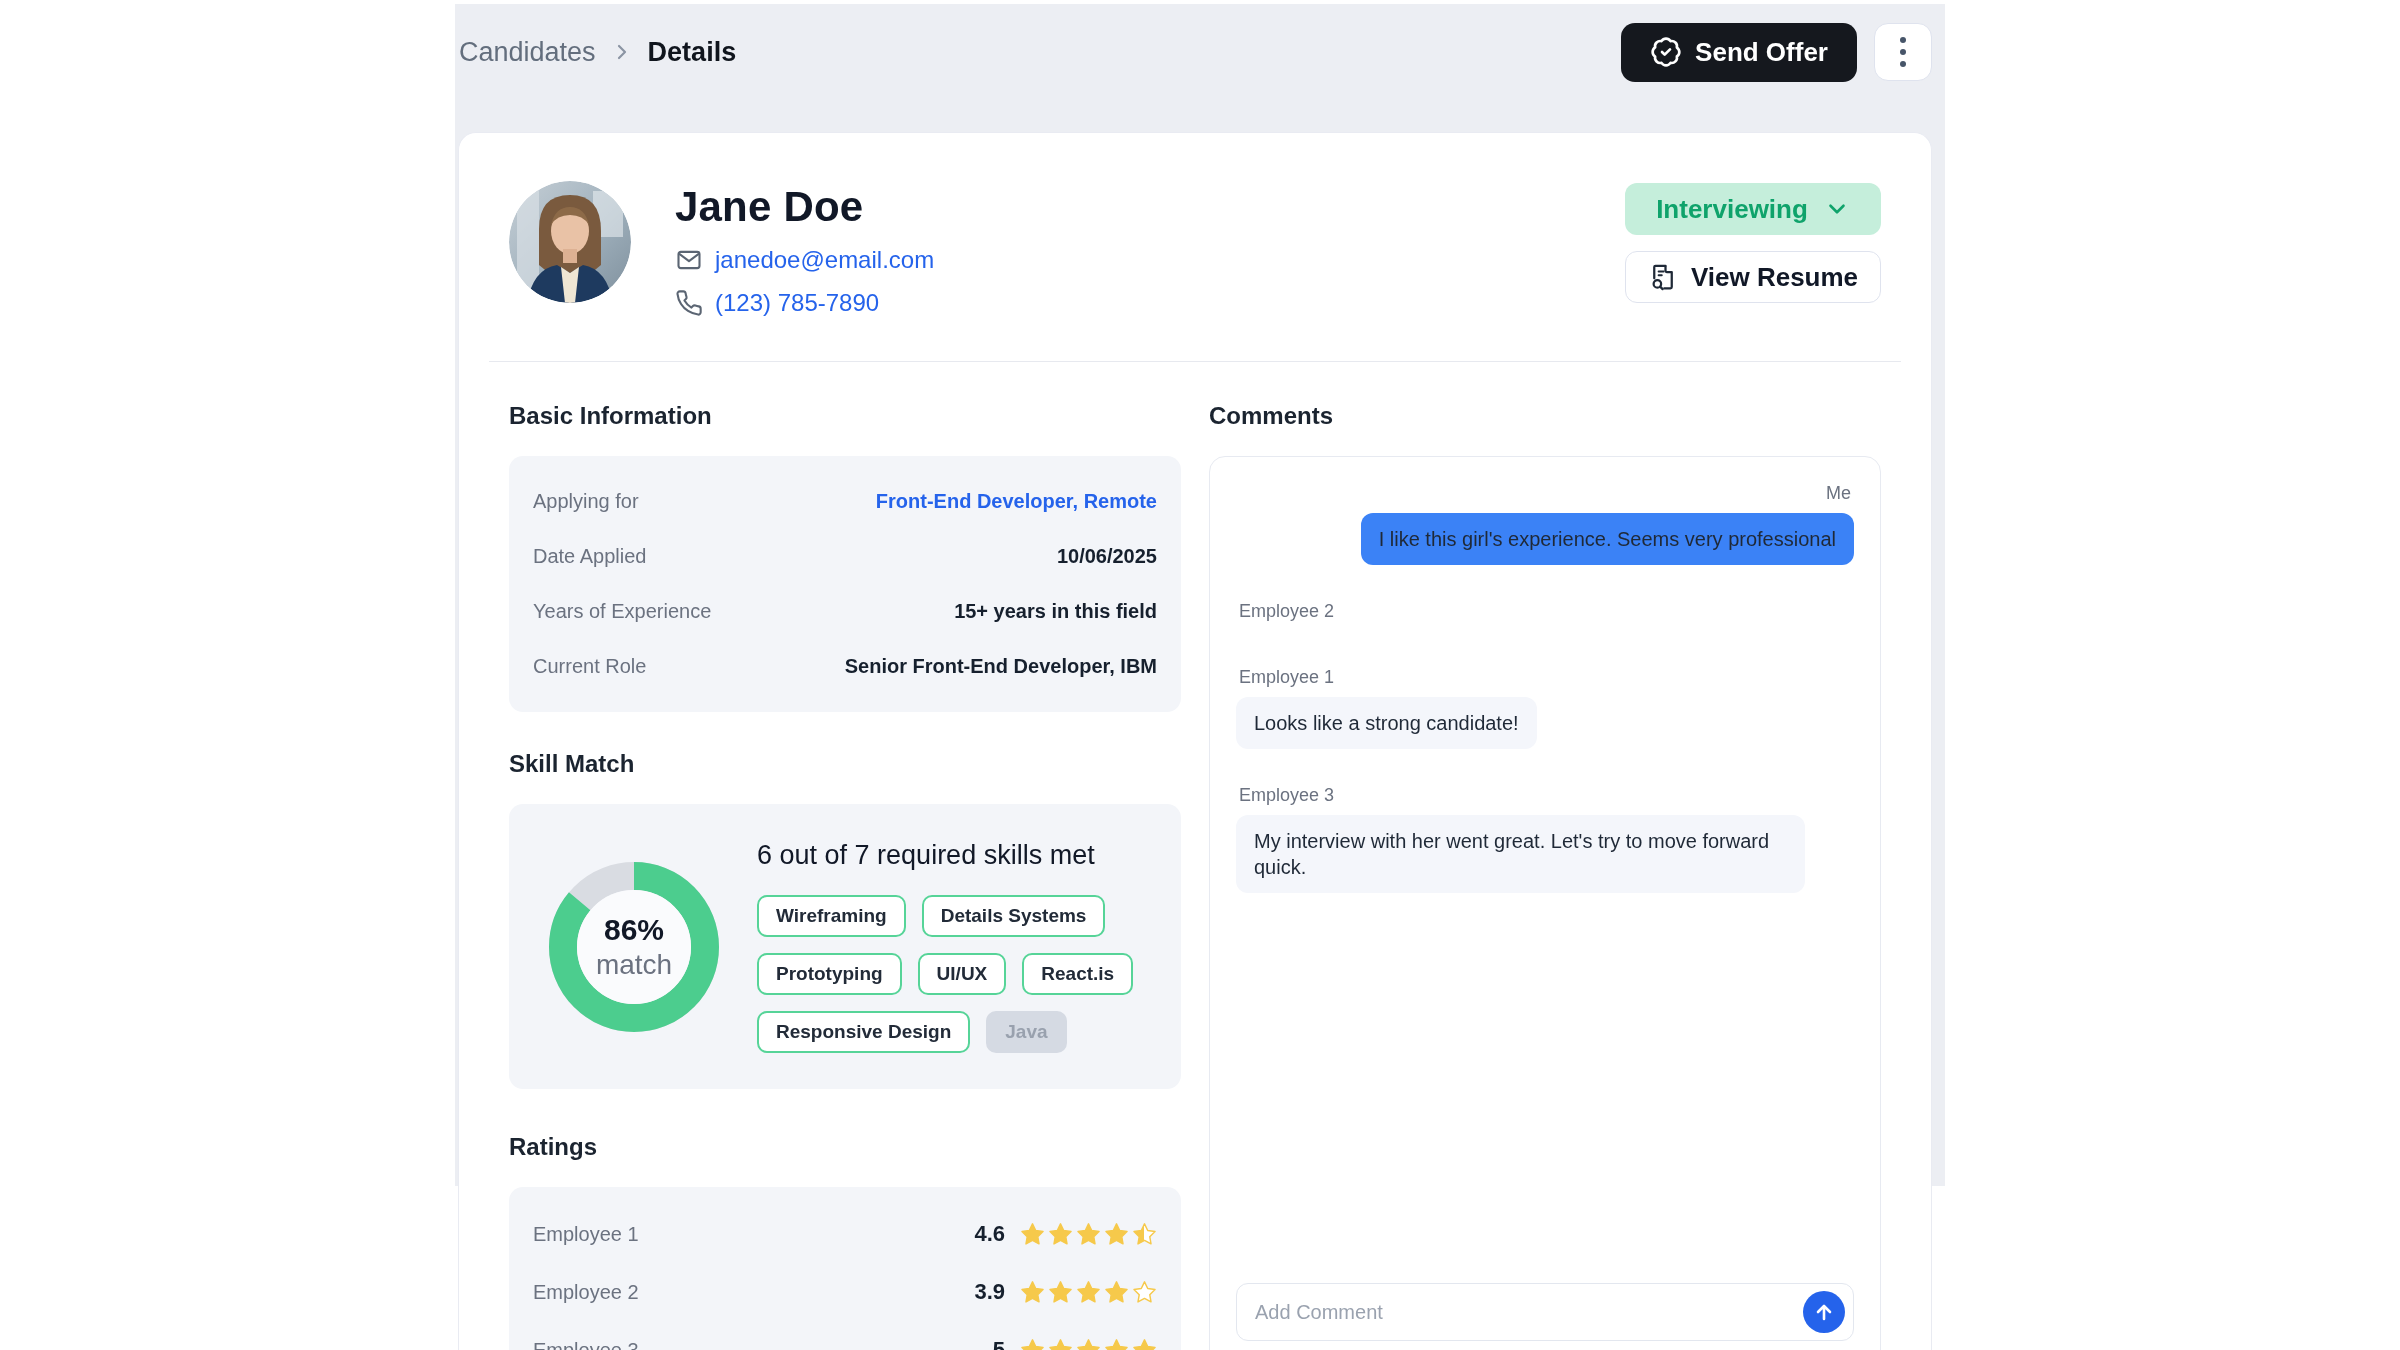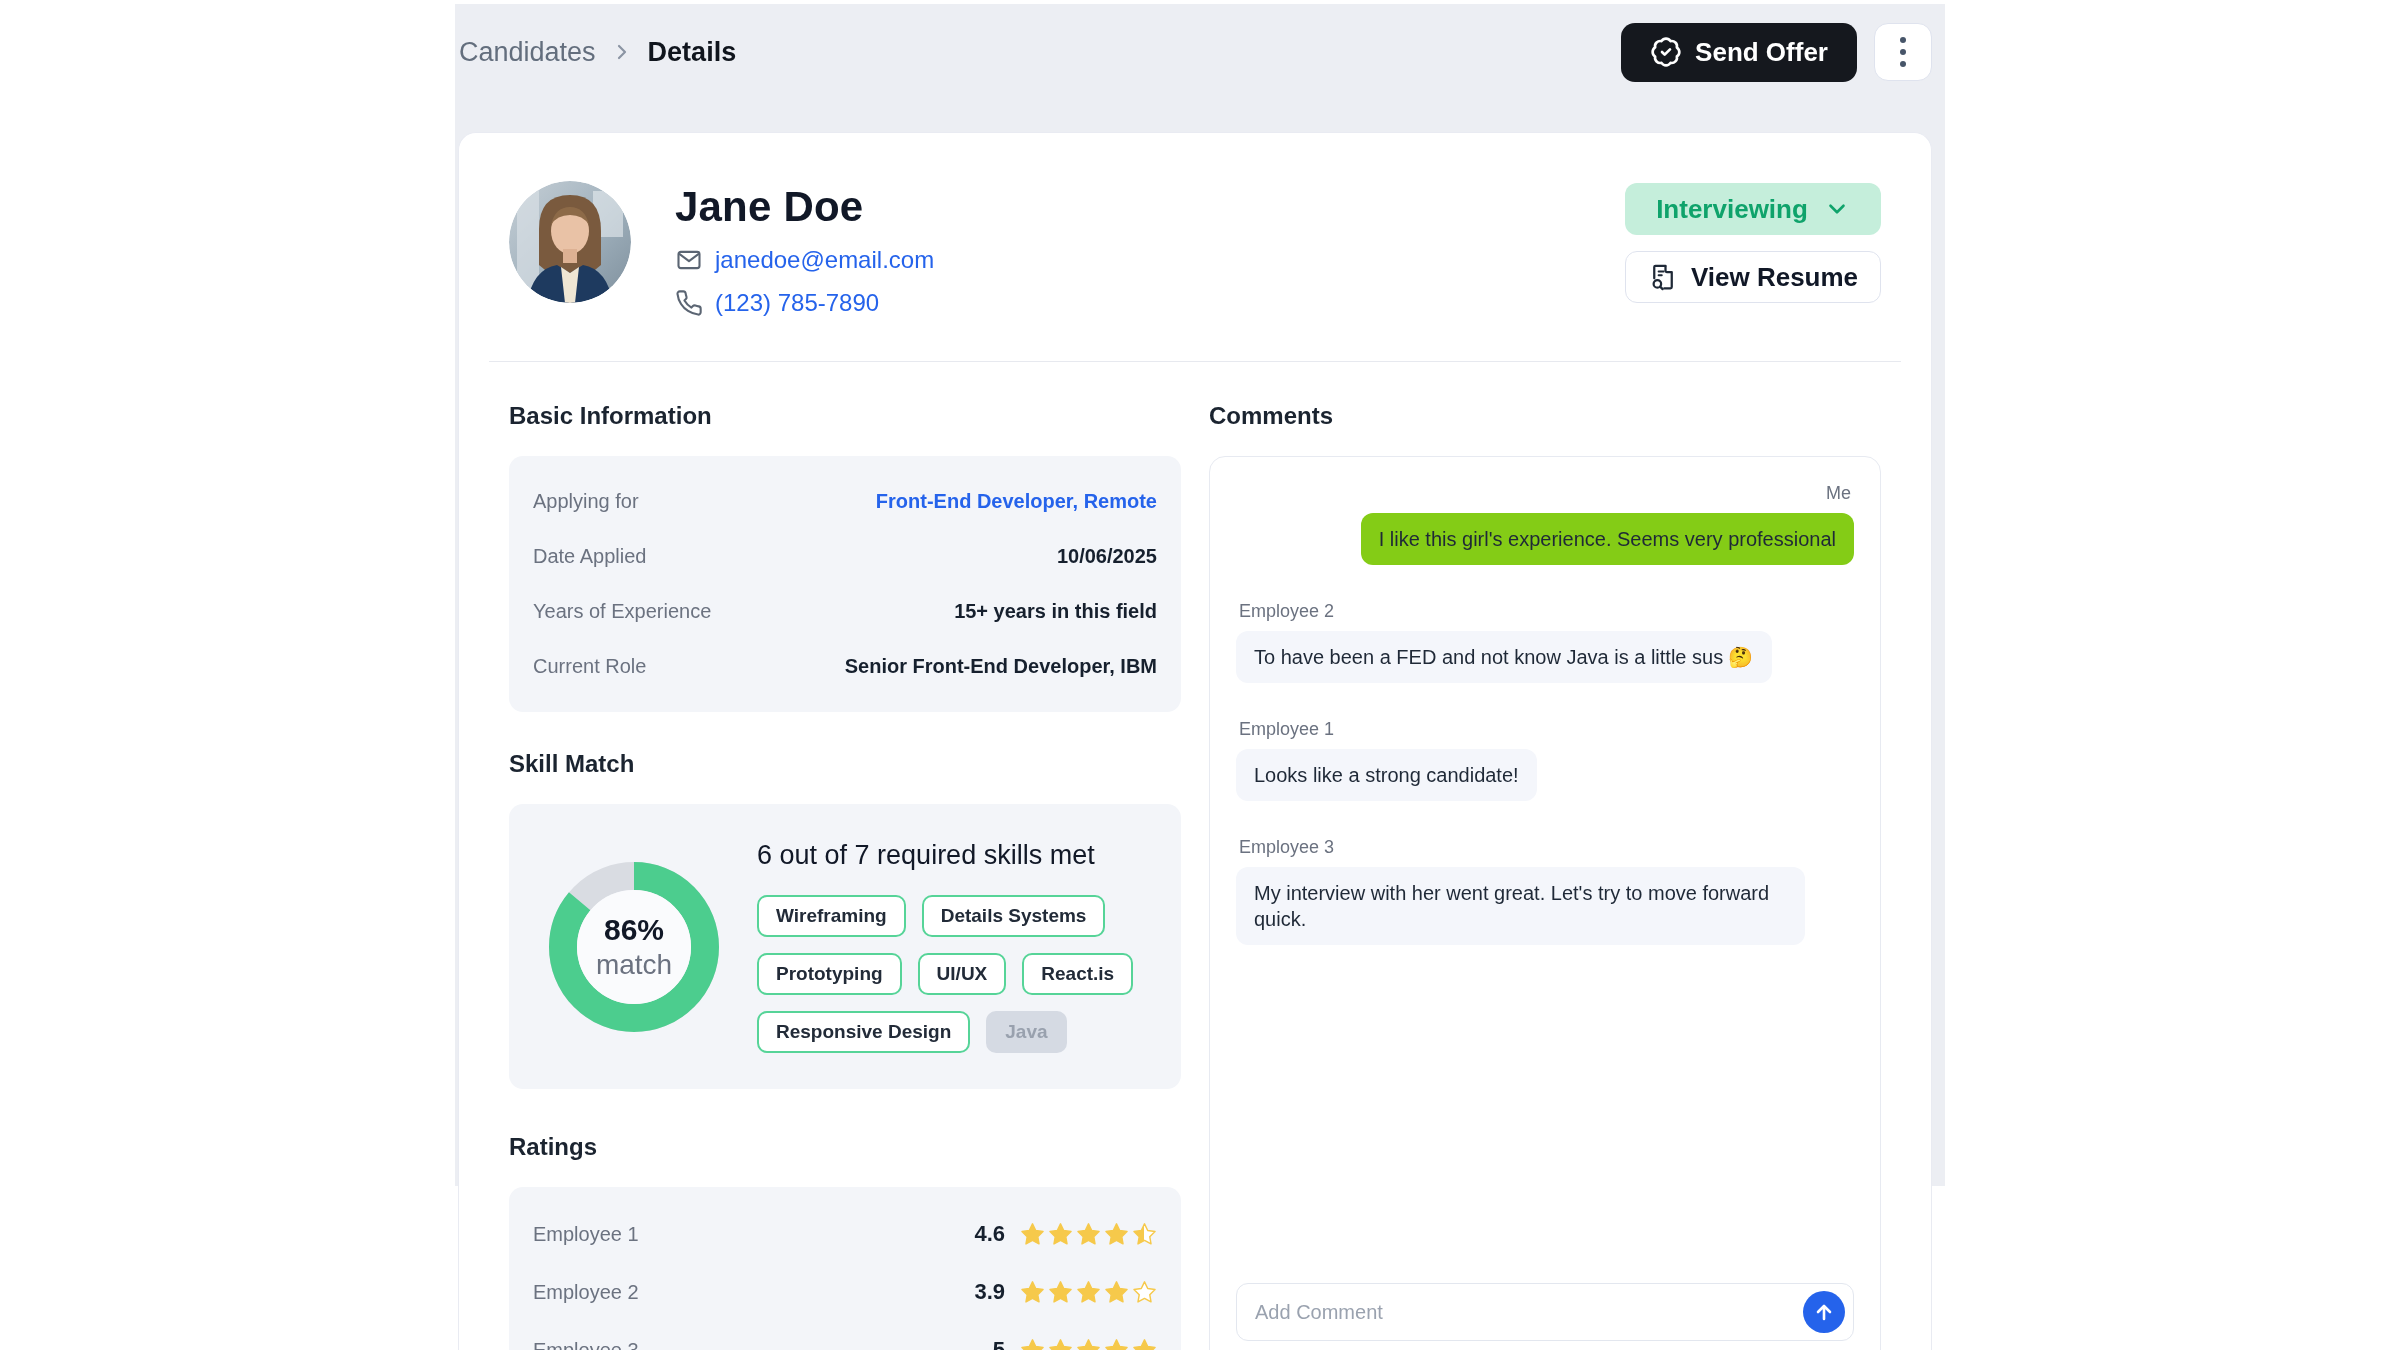--- a/index.html
+++ b/index.html
@@ -59,21 +59,21 @@
   .stars { display:flex; gap:3px; }
   .stars svg { display:block; }
 
   
   .comments-card { background:#ffffff; border:1.5px solid #e7eaf1; border-radius:16px; height:912px; padding:26px; display:flex; flex-direction:column; }
   .messages { flex:1; overflow:hidden; }
   .msg-group { margin-bottom:36px; display:flex; flex-direction:column; align-items:flex-start; }
   .msg-group.right { align-items:flex-end; }
   .msg-author { font-size:18px; color:#6b7280; margin-bottom:9px; padding:0 3px; }
   .msg-bubble { background:#f4f6fb; border-radius:12px; padding:13px 18px; font-size:20px; color:#1f2937; max-width:92%; line-height:1.3; }
-  .msg-group.right .msg-bubble { background:#84cc16; }
+  .msg-group.right .msg-bubble { background:#3b82f6; }
   .comment-input-row { height:58px; border:1.5px solid #e3e7ef; border-radius:12px; display:flex; align-items:center; padding:0 8px 0 18px; }
   .comment-input { flex:1; border:none; outline:none; font-size:20px; color:#1f2937; background:transparent; font-family:"Liberation Sans", sans-serif; }
   .comment-input::placeholder { color:#9aa2af; }
   .btn-send-comment { width:42px; height:42px; border-radius:50%; background:#2563eb; border:none; display:flex; align-items:center; justify-content:center; cursor:pointer; flex:0 0 auto; }
 </style>
 </head>
 <body>
 
 <svg width="0" height="0" style="position:absolute">
   <defs>
@@ -302,21 +302,20 @@
       <div class="col-right">
         <div class="section-title">Comments</div>
         <div class="comments-card">
           <div class="messages" id="messages">
               <div class="msg-group right">
                 <div class="msg-author">Me</div>
                 <div class="msg-bubble">I like this girl's experience. Seems very professional</div>
               </div>
               <div class="msg-group">
                 <div class="msg-author">Employee 2</div>
-                <div class="msg-bubble">To have been a FED and not know Java is a little sus 🤔</div>
               </div>
               <div class="msg-group">
                 <div class="msg-author">Employee 1</div>
                 <div class="msg-bubble">Looks like a strong candidate!</div>
               </div>
               <div class="msg-group">
                 <div class="msg-author">Employee 3</div>
                 <div class="msg-bubble">My interview with her went great. Let's try to move forward quick.</div>
               </div>
             </div>

